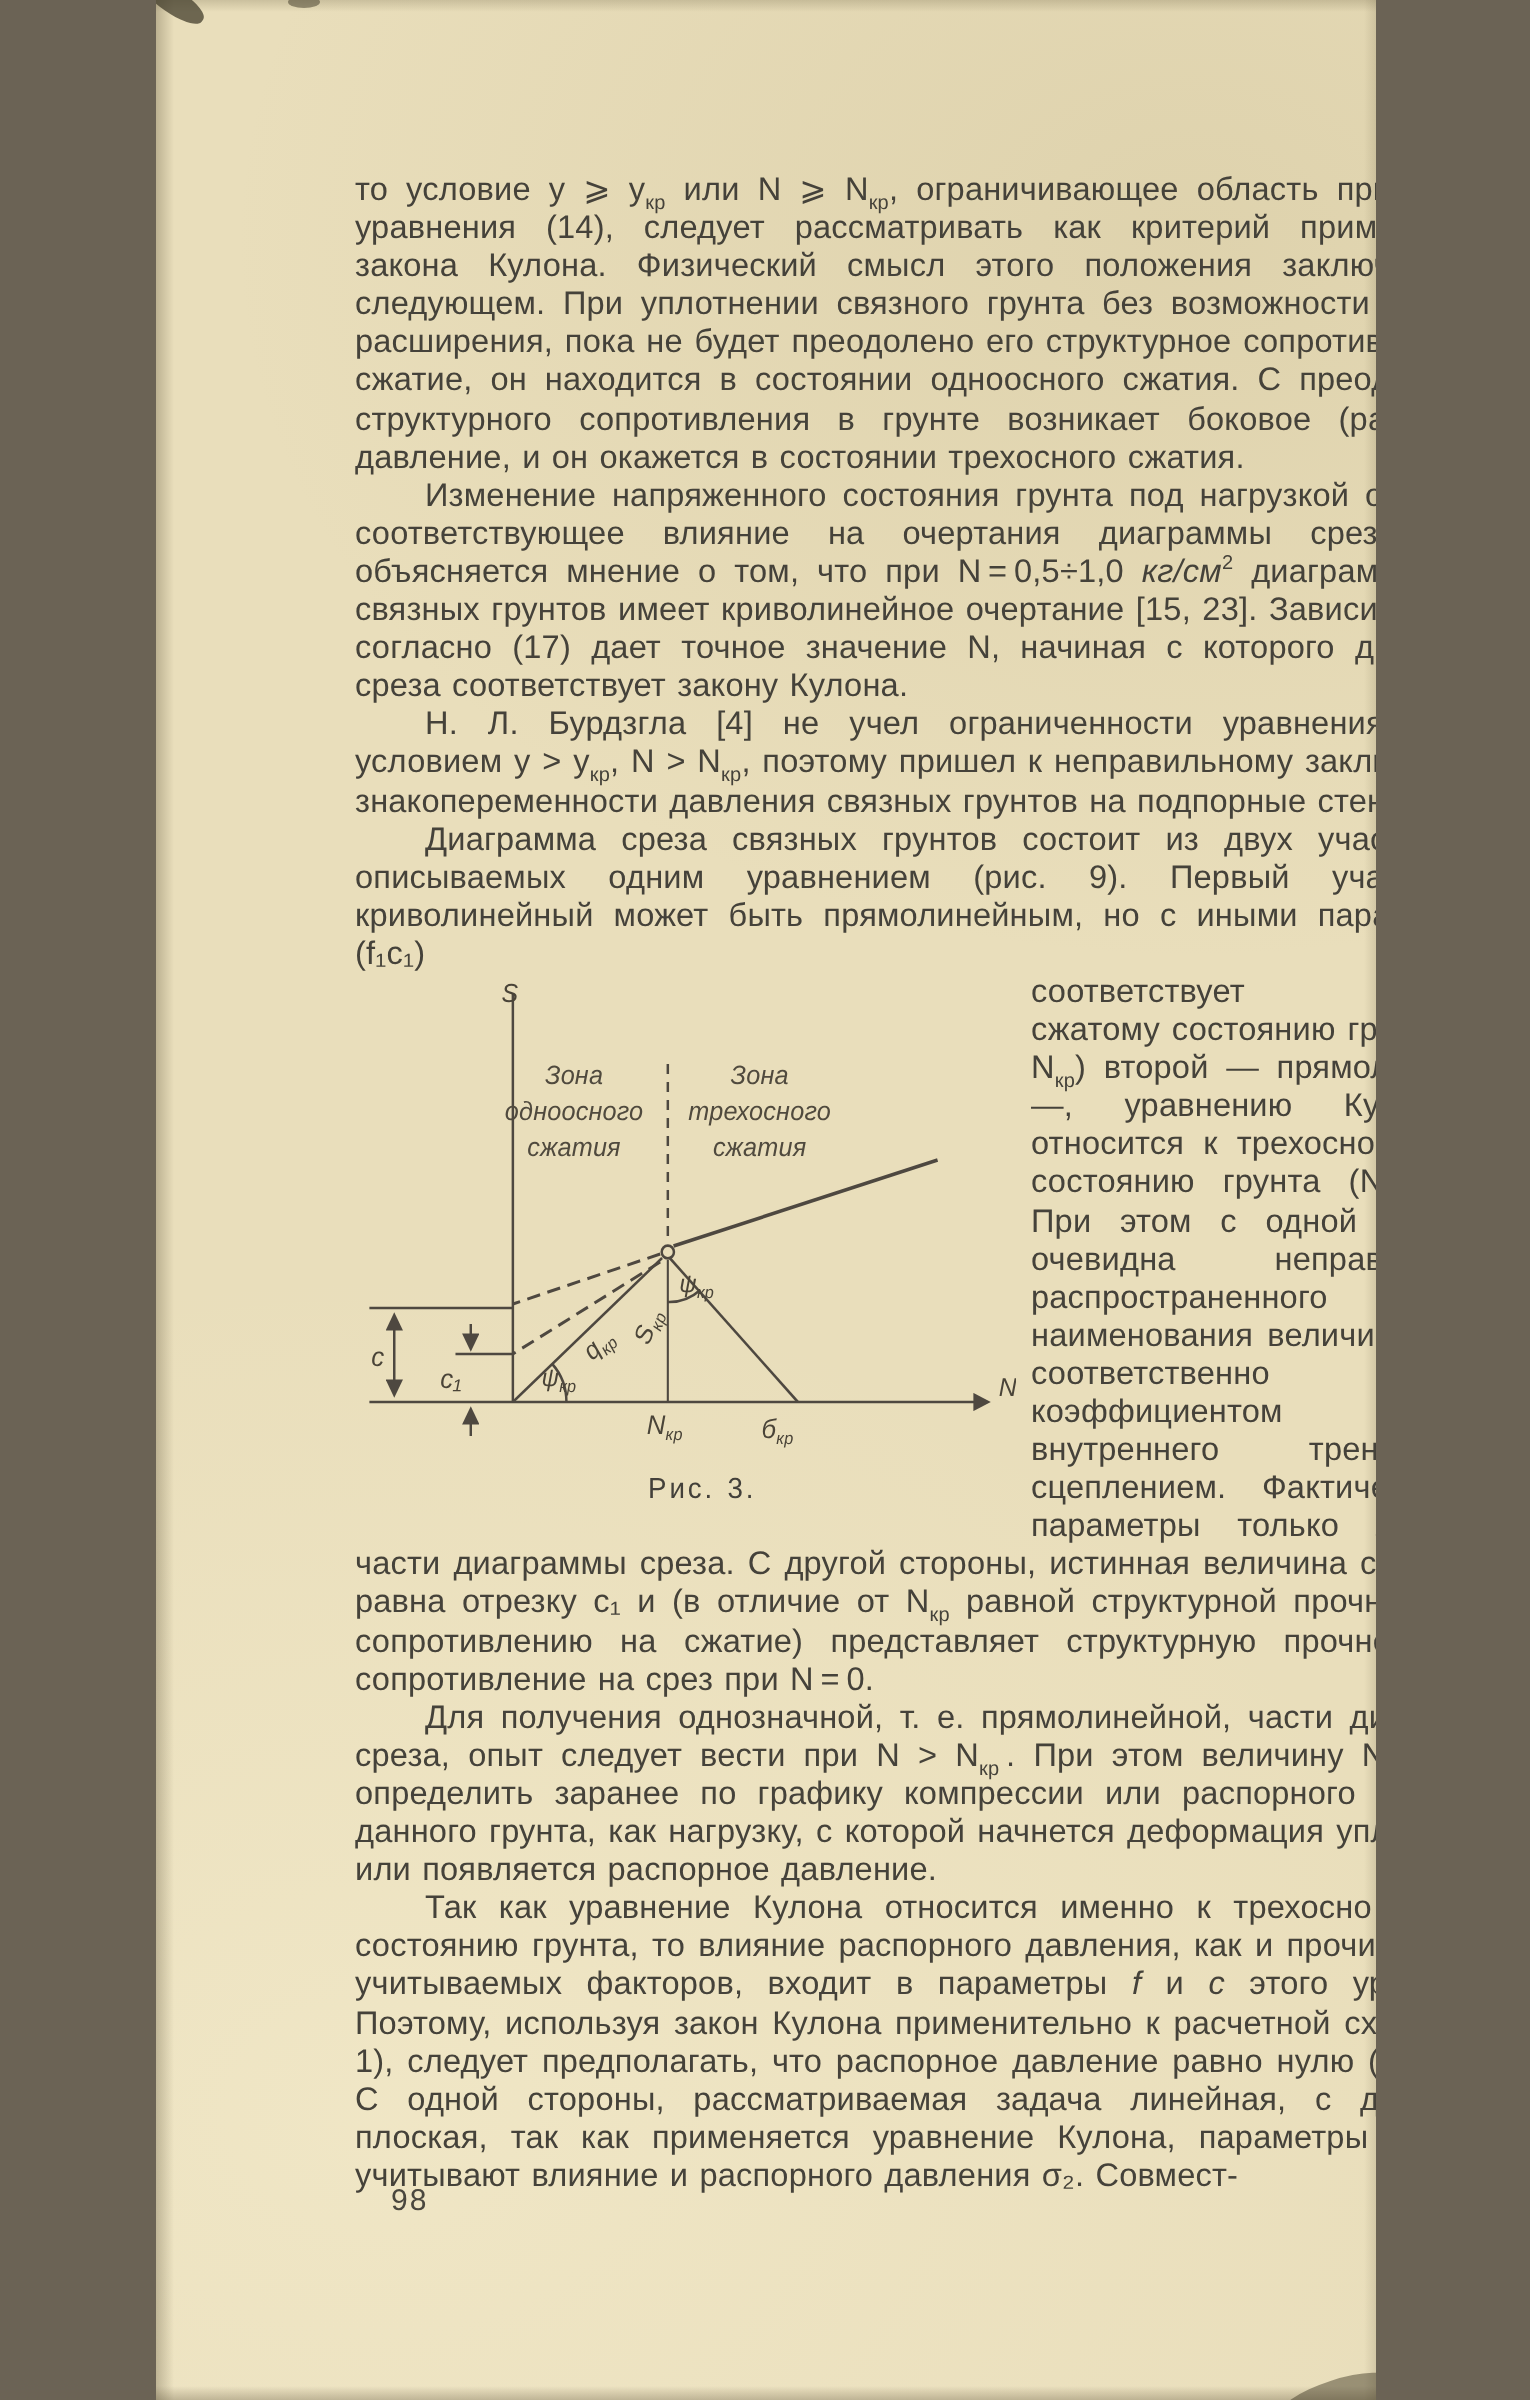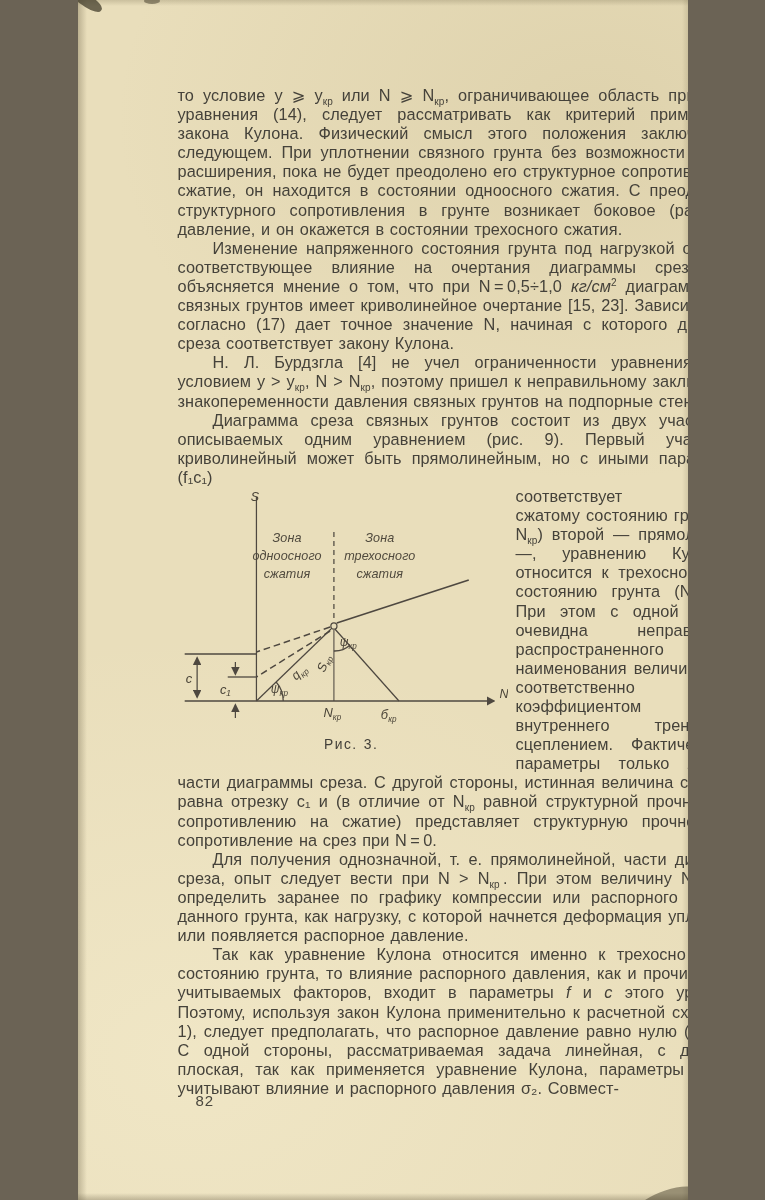--- a/index.html
+++ b/index.html
@@ -134,15 +134,15 @@
         <text class="caption-text" text-anchor="middle" x="181" y="260">Рис. 3.</text>
       </svg>
     </div>
 
     <p class="para no-indent">соответствует одноосно сжатому состоянию грунта (N &lt; N<sub>кр</sub>) второй — прямолинейный —, уравнению Кулона и относится к трехосно сжатому состоянию грунта (N &gt; N<sub>кр</sub>). При этом с одной стороны, очевидна неправильность распространенного наименования величин f(φ) и <i>с</i> соответственно коэффициентом (углом) внутреннего трения и сцеплением. Фактически это параметры только линейной части диаграммы среза. С другой стороны, истинная величина сцепления равна отрезку c₁ и (в отличие от N<sub>кр</sub> равной структурной прочности или сопротивлению на сжатие) представляет структурную прочность или сопротивление на срез при N = 0.</p>
     <p class="para">Для получения однозначной, т. е. прямолинейной, части диаграммы среза, опыт следует вести при N &gt; N<sub>кр</sub> . При этом величину N<sub>кр</sub> можно определить заранее по графику компрессии или распорного давления данного грунта, как нагрузку, с которой начнется деформация уплотнения, или появляется распорное давление.</p>
     <p class="para">Так как уравнение Кулона относится именно к трехосно сжатому состоянию грунта, то влияние распорного давления, как и прочих, неявно учитываемых факторов, входит в параметры <i>f</i> и <i>c</i> этого уравнения. Поэтому, используя закон Кулона применительно к расчетной схеме (рис. 1), следует предполагать, что распорное давление равно нулю (σ₂=σ₃=0). С одной стороны, рассматриваемая задача линейная, с другой — плоская, так как применяется уравнение Кулона, параметры которого учитывают влияние и распорного давления σ₂. Совмест-</p>
 
   </div>
 
-  <div class="pagenum">82</div>
+  <div class="pagenum">98</div>
 
 </div>
 
 </body></html>

